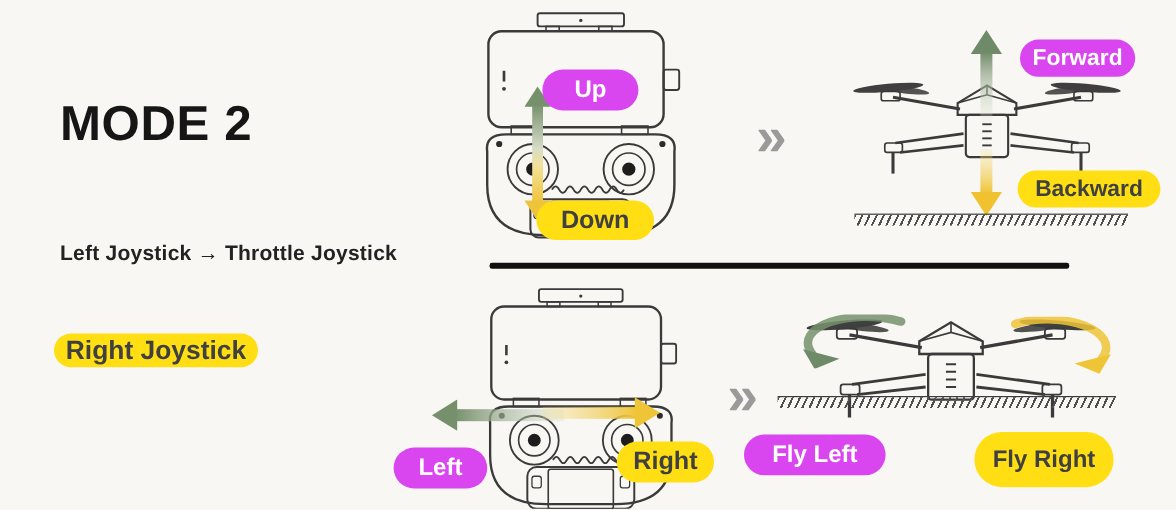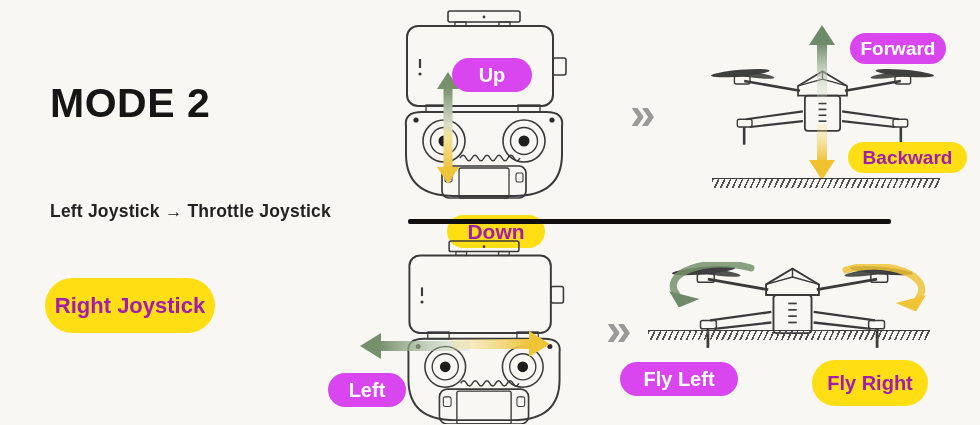--- a/index.html
+++ b/index.html
@@ -15,25 +15,25 @@
   .title { left:50px; top:80px; font-size:41px; font-weight:800; color:#161616; letter-spacing:.5px; }
   .sub1  { left:52px; top:168px; font-size:17px; font-weight:700; color:#222; letter-spacing:.2px; }
   .sub2  { left:50px; top:201px; font-size:17.5px; font-weight:700; color:#222; letter-spacing:.2px; }
 
   
   .pill {
     display:flex; align-items:center; justify-content:center;
     border-radius:999px; font-weight:800; white-space:nowrap;
   }
   .pill.green  { background:#d946ef; color:#ffffff; }
-  .pill.yellow { background:#ffdf13; color:#a21caf; }
-
-  .pill-right-joystick { left:45px;  top:278px; width:170px; height:55px; font-size:22px; }
+  .pill.yellow { background:#ffdf13; color:#404040; }
+
+  .pill-right-joystick { left:45px;  top:278px; width:170px; height:28px; font-size:22px; }
   .pill-up       { left:452px; top:58px;  width:80px;  height:34px; font-size:20px; }
-  .pill-down     { left:447px; top:167px; width:98px;  height:33px; font-size:21px;margin-top:48px; }
+  .pill-down     { left:447px; top:167px; width:98px;  height:33px; font-size:21px; }
   .pill-forward  { left:850px; top:33px;  width:96px;  height:31px; font-size:19px; }
   .pill-backward { left:848px; top:142px; width:119px; height:31px; font-size:19px; }
   .pill-left     { left:328px; top:373px; width:78px;  height:34px; font-size:20px; }
   .pill-rightb   { left:514px; top:368px; width:81px;  height:34px; font-size:21px; }
   .pill-flyleft  { left:620px; top:362px; width:118px; height:34px; font-size:20px; }
   .pill-flyright { left:812px; top:360px; width:116px; height:46px; font-size:20px; }
 
   .chevron { color:#9a9a9a; font-weight:800; font-size:46px; line-height:1; letter-spacing:-2px; }
   .chevron1 { left:630px; top:90px; }
   .chevron2 { left:606px; top:306px; }
@@ -215,20 +215,21 @@
       <linearGradient id="g5" x1="0" y1="0" x2="1" y2="0">
         <stop offset="0" stop-color="#f4dd8a" stop-opacity="0.25"></stop>
         <stop offset="1" stop-color="#efc437"></stop>
       </linearGradient>
     </defs>
     <rect x="0" y="8" width="79" height="10" fill="url(#g5)"></rect>
     <polygon points="98,13 77,0 77,26" fill="#efc437"></polygon>
   </svg>
 
   <div class="abs pill green pill-left">Left</div>
+  <div class="abs pill yellow pill-rightb">Right</div>
 
   <div class="abs chevron chevron2">»</div>
 
   <svg class="abs" style="left:665px; top:258px;" width="255" height="92" viewBox="0 0 240 87">
     <ellipse cx="36" cy="12" rx="30" ry="3.4" fill="#3f3f3f" transform="rotate(-5 36 12)"></ellipse>
     <ellipse cx="50" cy="14" rx="21" ry="2.8" fill="#3f3f3f" transform="rotate(7 50 14)" opacity="0.9"></ellipse>
     <rect class="line" x="30" y="15" width="16" height="8" rx="2" stroke-width="1.4" fill="#fdfdfc"></rect>
     <ellipse cx="204" cy="12" rx="30" ry="3.4" fill="#3f3f3f" transform="rotate(5 204 12)"></ellipse>
     <ellipse cx="190" cy="14" rx="21" ry="2.8" fill="#3f3f3f" transform="rotate(-7 190 14)" opacity="0.9"></ellipse>
     <rect class="line" x="194" y="15" width="16" height="8" rx="2" stroke-width="1.4" fill="#fdfdfc"></rect>

